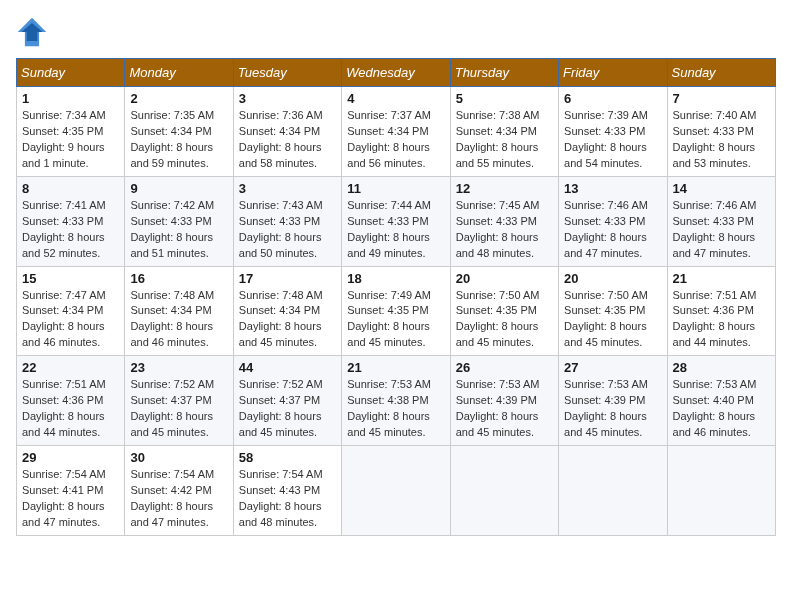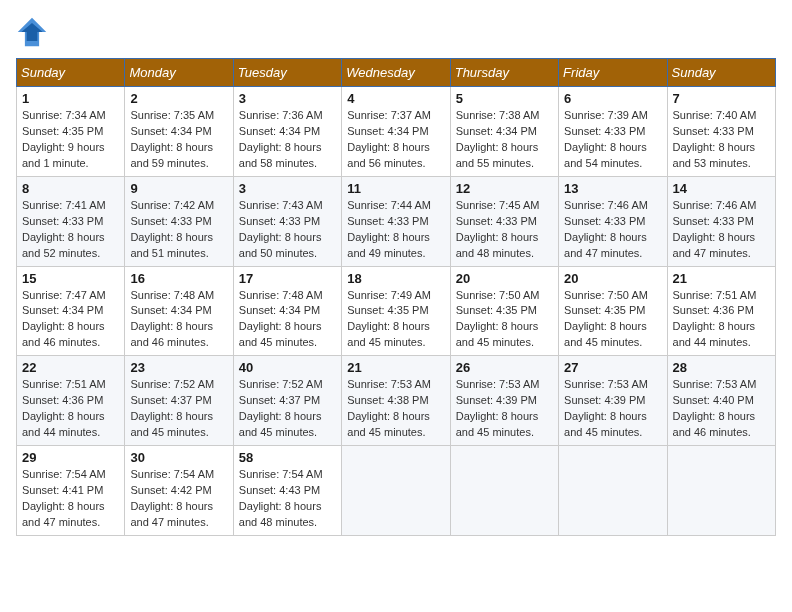--- a/index.html
+++ b/index.html
@@ -304,21 +304,21 @@
       </td>
         <td>
         <span class="day-num">23</span>
         <div class="day-info">
           Sunrise: 7:52 AM<br>
           Sunset: 4:37 PM<br>
           Daylight: 8 hours and 45 minutes.
         </div>
       </td>
         <td>
-        <span class="day-num">40</span>
+        <span class="day-num">44</span>
         <div class="day-info">
           Sunrise: 7:52 AM<br>
           Sunset: 4:37 PM<br>
           Daylight: 8 hours and 45 minutes.
         </div>
       </td>
         <td>
         <span class="day-num">21</span>
         <div class="day-info">
           Sunrise: 7:53 AM<br>

